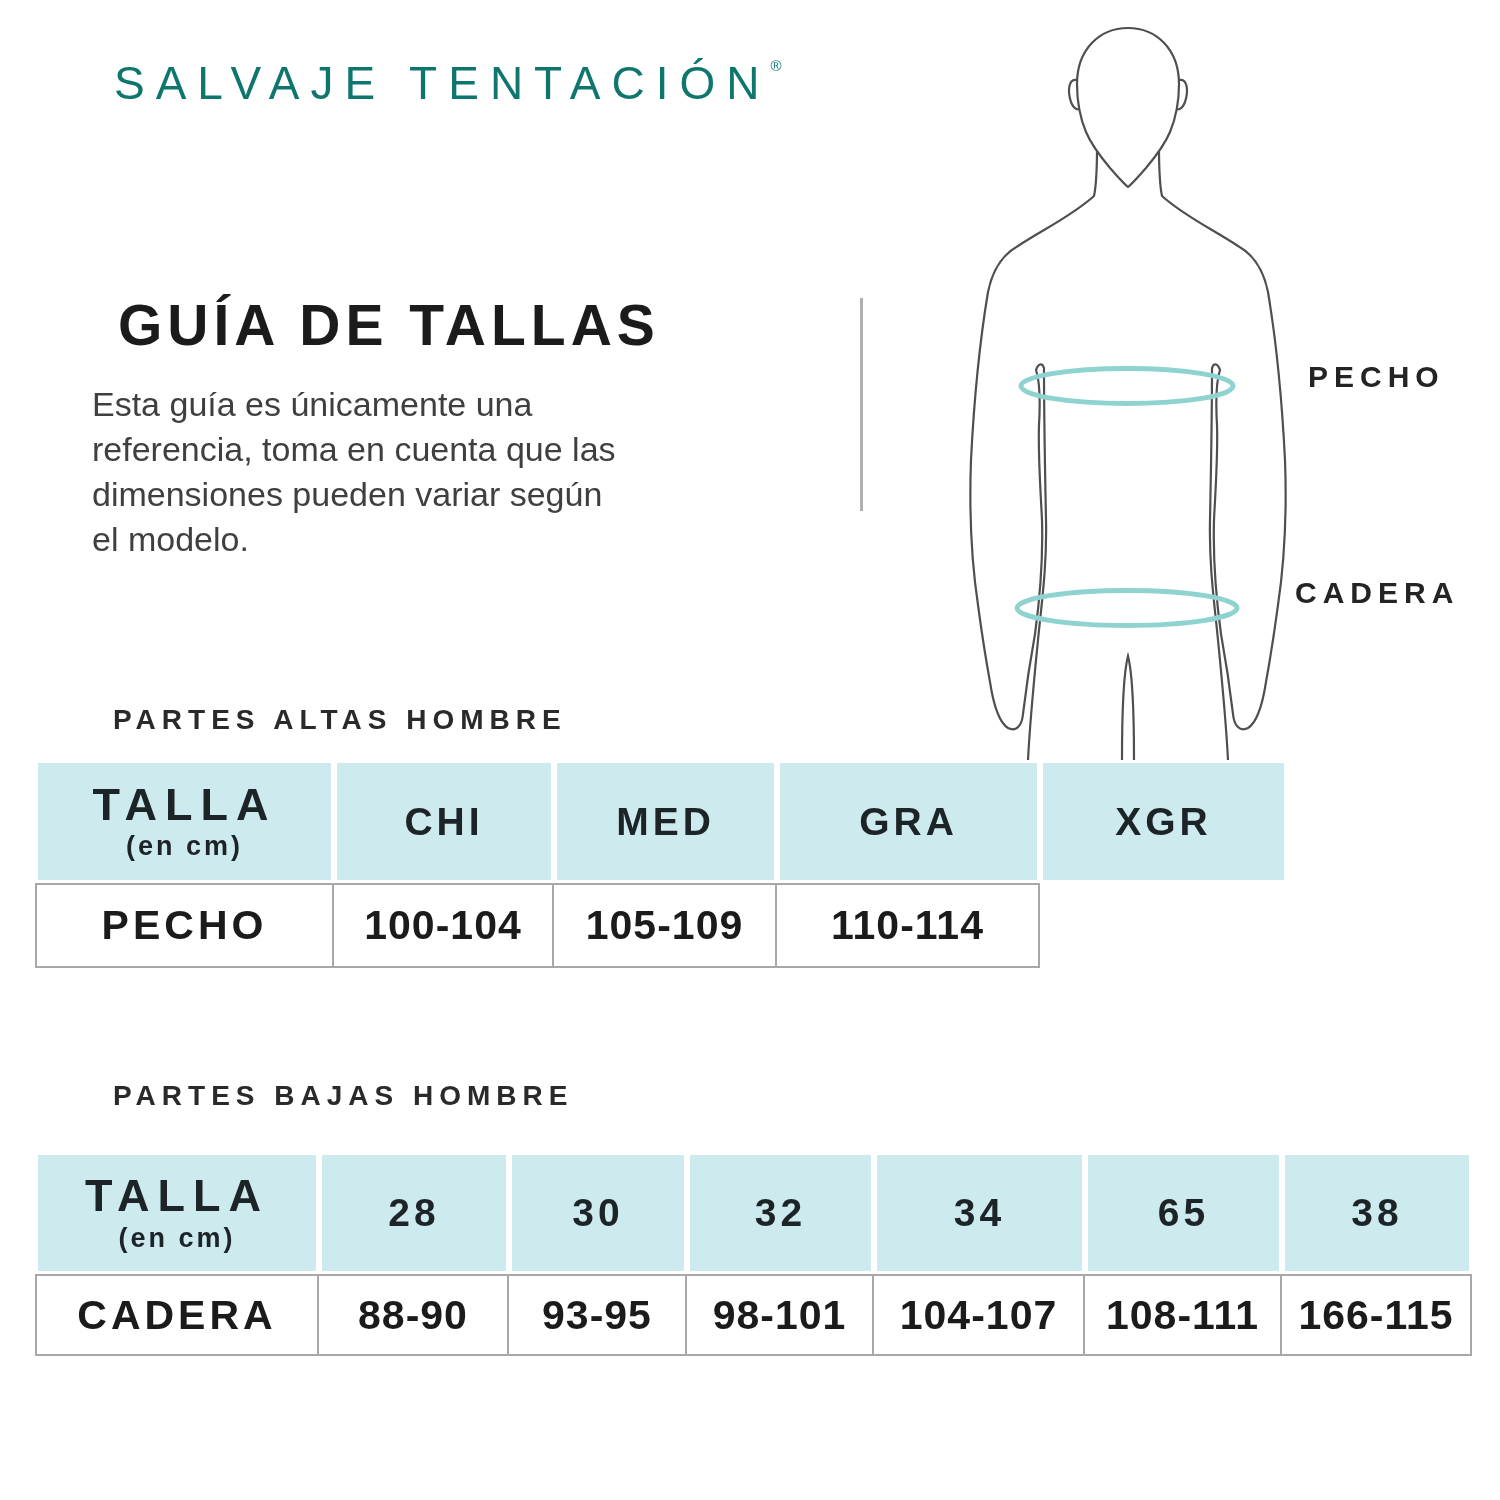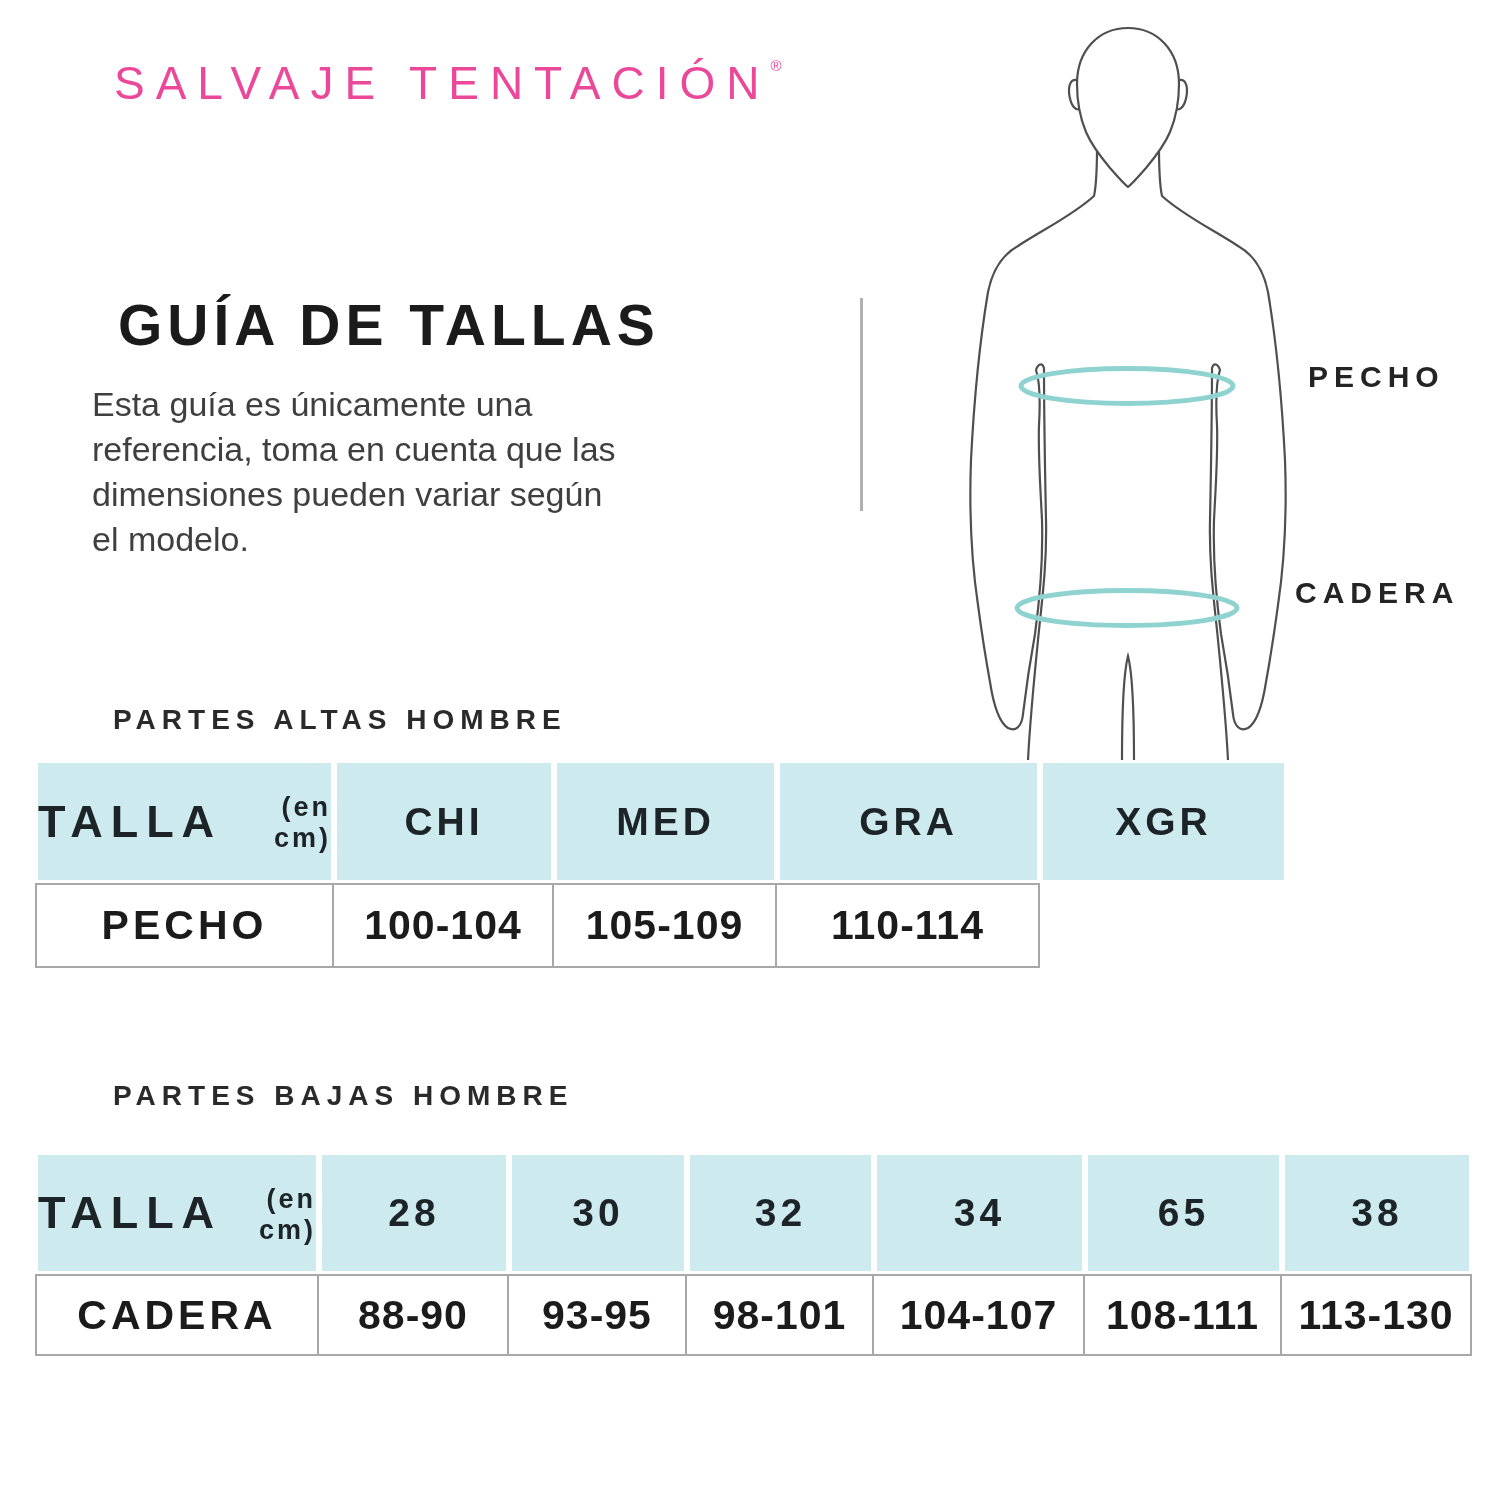--- a/index.html
+++ b/index.html
@@ -4,21 +4,21 @@
 <style>
   html,body{margin:0;padding:0;background:#ffffff;}
   .page{
     position:relative;width:1500px;height:1500px;background:#ffffff;overflow:hidden;
     font-family:"Liberation Sans",sans-serif;color:#1c1c1c;
   }
   *{box-sizing:border-box;}
 
   
   .brand{position:absolute;left:114px;top:56px;font-size:46px;font-weight:500;
-         letter-spacing:11px;color:#ec4899;white-space:nowrap;}
+         letter-spacing:11px;color:#0f766e;white-space:nowrap;}
   .brand sup{font-size:15px;letter-spacing:0;vertical-align:28px;}
 
   
   .title{position:absolute;left:118px;top:292px;font-size:57px;font-weight:700;
          letter-spacing:5px;color:#1b1b1b;white-space:nowrap;}
   .intro{position:absolute;left:92px;top:382px;width:668px;text-align:left;
          font-size:34px;line-height:45px;color:#3f3f3f;font-weight:400;}
 
   
   .divider{position:absolute;left:860px;top:298px;width:3px;height:213px;background:#b0b0b0;}
@@ -36,21 +36,21 @@
   .section-1{left:113px;top:704px;}
   .section-2{left:113px;top:1080px;}
 
   
   .size-table{position:absolute;}
   .t1{left:35px;top:760px;width:1252px;}
   .t2{left:35px;top:1152px;width:1437px;}
   .thead,.tbody{display:grid;}
   .t1 .thead,.t1 .tbody{grid-template-columns:299px 220px 223px 263px 247px;}
   .t2 .thead,.t2 .tbody{grid-template-columns:284px 190px 178px 187px 211px 197px 190px;}
-  .th{background:#cdeaef;border:3px solid #ffffff;display:flex;flex-direction:row;
+  .th{background:#cdeaef;border:3px solid #ffffff;display:flex;flex-direction:column;
       align-items:center;justify-content:center;font-weight:700;font-size:39px;
       letter-spacing:4px;color:#1d2428;}
   .t1 .th{height:123px;}
   .t2 .th{height:122px;}
   .talla{font-size:45px;letter-spacing:8px;line-height:1.05;}
   .unit{font-size:27px;letter-spacing:3px;font-weight:700;margin-top:3px;text-align:right;}
   .td{background:#ffffff;border-top:2px solid #a8a8a8;border-bottom:2px solid #a8a8a8;
       border-right:2px solid #a8a8a8;display:flex;align-items:center;justify-content:center;
       font-size:41px;font-weight:600;color:#1b1b1b;letter-spacing:1px;}
   .td:first-child{border-left:2px solid #a8a8a8;}
@@ -143,17 +143,17 @@
       <div class="th">65</div>
       <div class="th">38</div>
     </div>
     <div class="tbody">
       <div class="td row-label">CADERA</div>
       <div class="td">88-90</div>
       <div class="td">93-95</div>
       <div class="td">98-101</div>
       <div class="td">104-107</div>
       <div class="td">108-111</div>
-      <div class="td">113-130</div>
+      <div class="td">166-115</div>
     </div>
   </div>
 
 </div>
 
 </body></html>

